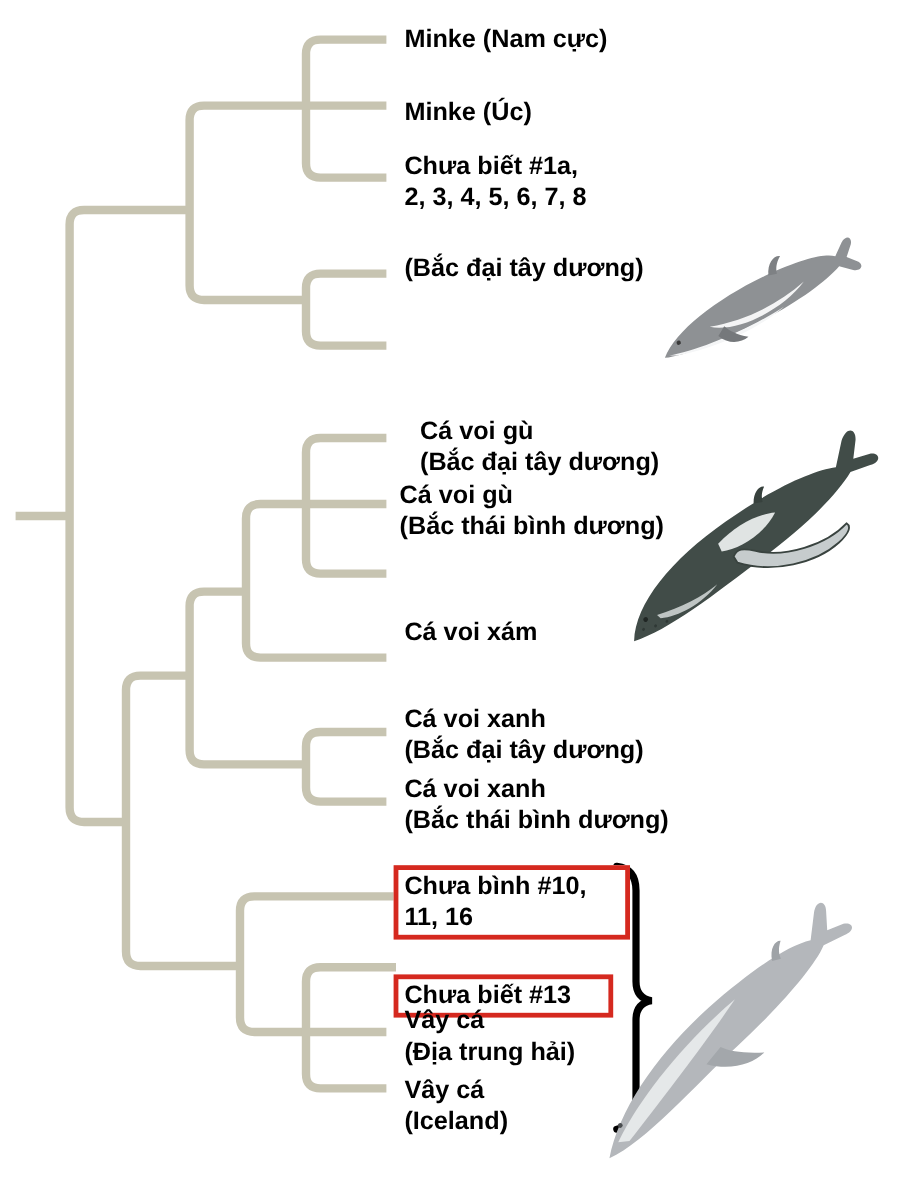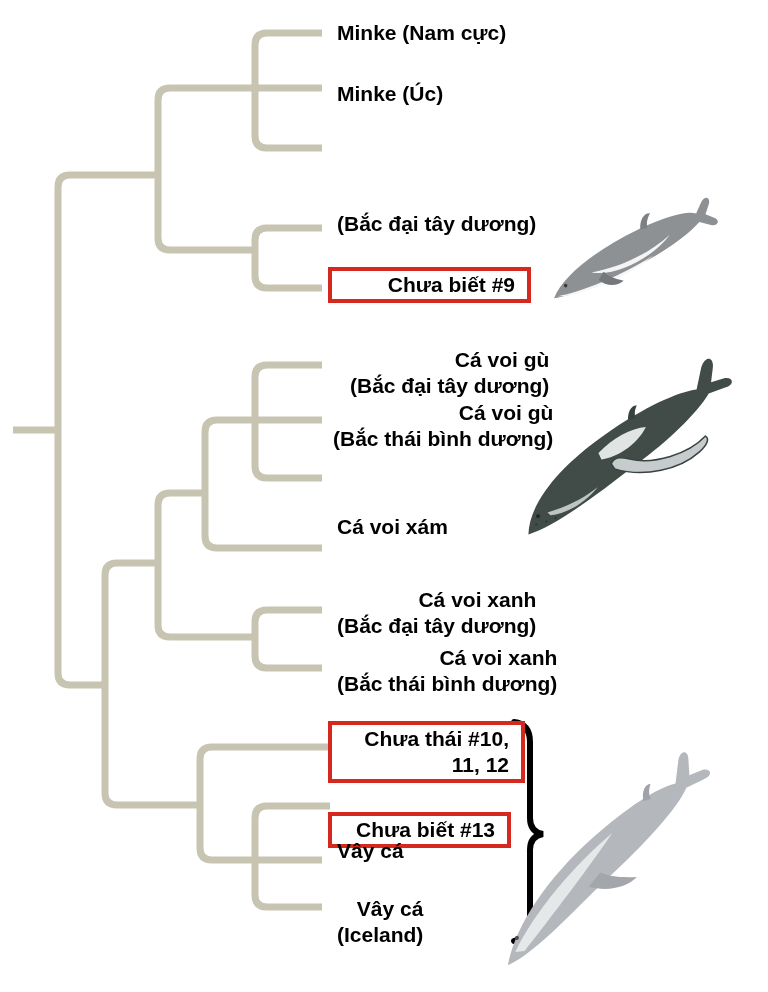--- a/index.html
+++ b/index.html
@@ -6,21 +6,21 @@
   .canvas{
     position:relative;width:768px;height:992px;background:#ffffff;overflow:hidden;
     font-family:"Liberation Sans","DejaVu Sans",sans-serif;
   }
   .tree-svg{position:absolute;left:0;top:0;}
   .tree-svg path{stroke:var(--branch,#c7c4b1);stroke-width:7;fill:none;}
   .tree-svg path.brace{stroke:var(--brace,#000000);stroke-width:6;stroke-linecap:round;}
   .leaf{
     position:absolute;left:337px;
     color:var(--text,#000000);
-    font-size:21px;font-weight:bold;line-height:26px;white-space:nowrap;text-align:right;
+    font-size:21px;font-weight:bold;line-height:26px;white-space:nowrap;
   }
   .leaf .ln{display:block;}
   .leaf.boxed{
     border:4px solid var(--box_border,#d5291f);
     padding:1px 12px 1px 5px;margin-left:-9px;
     background:#ffffff;
   }
   .whale{position:absolute;}
 </style>
 </head>
@@ -87,25 +87,26 @@
       <circle cx="32" cy="112" r="2" fill="#4a4d50"></circle>
     </g>
   </svg>
 
   <div class="leaf" style="top:20px">
     <span class="ln">Minke (Nam cực)</span>
   </div>
   <div class="leaf" style="top:81px">
     <span class="ln">Minke (Úc)</span>
   </div>
+  <div class="leaf" style="top:126px">
+    <span class="ln">Chưa biết #1a,</span>
+    <span class="ln">2, 3, 4, 5, 6, 7, 8</span>
+  </div>
   <div class="leaf" style="top:211px">
     <span class="ln">(Bắc đại tây dương)</span>
-  </div>
-  <div class="leaf boxed" style="top:267px;min-width:178px">
-    <span class="ln">Chưa biết #9</span>
   </div>
   <div class="leaf" style="top:347px;left:350px">
     <span class="ln">Cá voi gù</span>
     <span class="ln">(Bắc đại tây dương)</span>
   </div>
   <div class="leaf" style="top:400px;left:333px">
     <span class="ln">Cá voi gù</span>
     <span class="ln">(Bắc thái bình dương)</span>
   </div>
   <div class="leaf" style="top:514px">
@@ -113,27 +114,28 @@
   </div>
   <div class="leaf" style="top:587px">
     <span class="ln">Cá voi xanh</span>
     <span class="ln">(Bắc đại tây dương)</span>
   </div>
   <div class="leaf" style="top:645px">
     <span class="ln">Cá voi xanh</span>
     <span class="ln">(Bắc thái bình dương)</span>
   </div>
   <div class="leaf boxed" style="top:721px;min-width:172px">
-    <span class="ln">Chưa thái #10,</span>
-    <span class="ln">11, 12</span>
+    <span class="ln">Chưa bình #10,</span>
+    <span class="ln">11, 16</span>
   </div>
   <div class="leaf boxed" style="top:812px;min-width:158px">
     <span class="ln">Chưa biết #13</span>
   </div>
   <div class="leaf" style="top:838px">
     <span class="ln">Vây cá</span>
+    <span class="ln">(Địa trung hải)</span>
   </div>
   <div class="leaf" style="top:896px">
     <span class="ln">Vây cá</span>
     <span class="ln">(Iceland)</span>
   </div>
 
 </div>
 
 </body></html>

